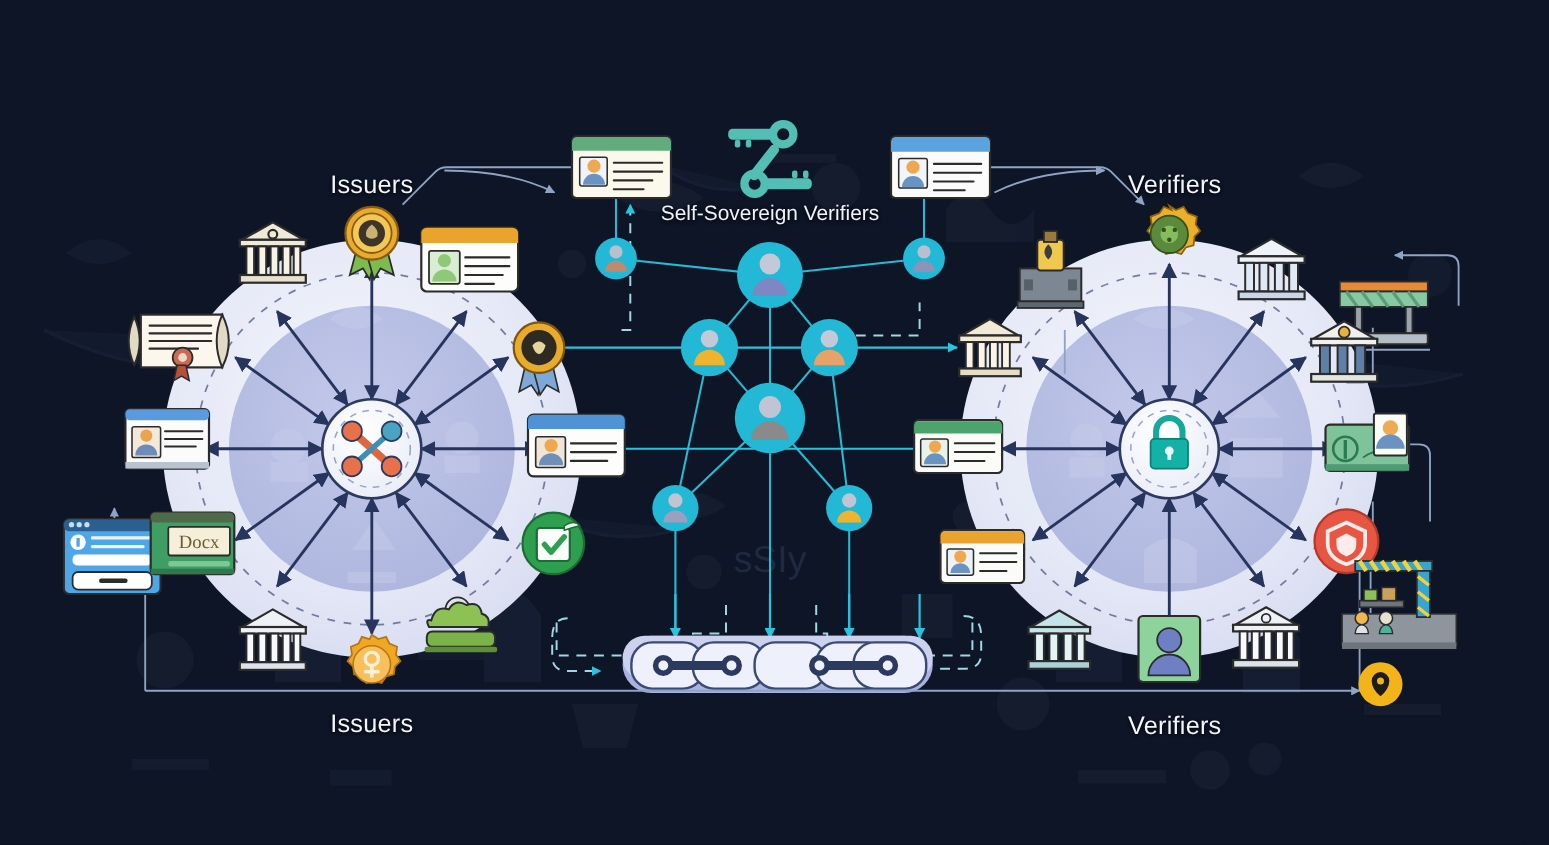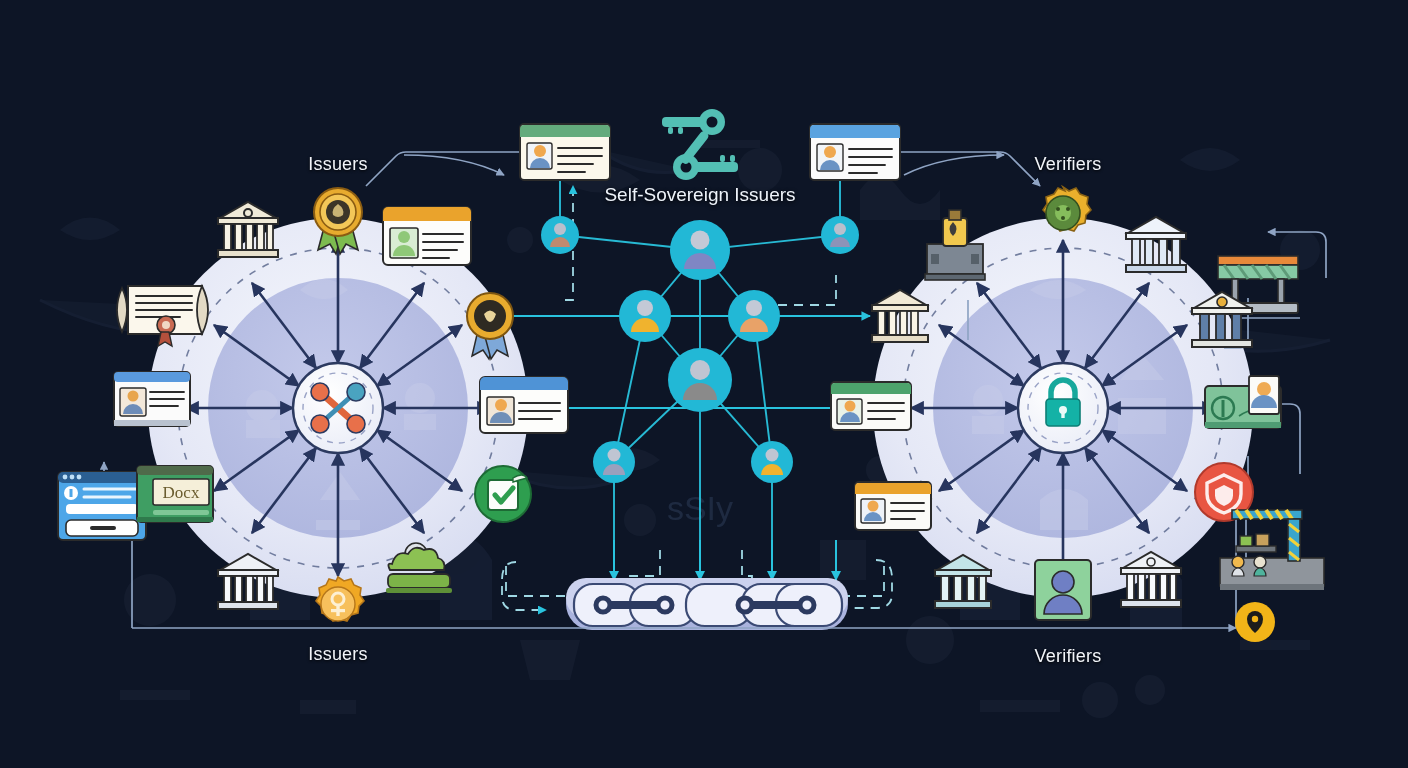--- a/index.html
+++ b/index.html
@@ -1,21 +1,21 @@
 <!DOCTYPE html>
 <html><head>
 <meta charset="utf-8">
 <style>
   html,body{margin:0;padding:0;background:#0b1220;}
   body{width:1408px;height:768px;overflow:hidden;
        font-family:"Liberation Sans","DejaVu Sans",sans-serif;}
   #stage{position:relative;width:1408px;height:768px;background:#0d1526;overflow:hidden;}
   svg{display:block;}
   #bg,#mid,#fg{position:absolute;left:0;top:0;width:1408px;height:768px;}
-  .lbl{position:absolute;color:#f2f5fa;font-size:18px;letter-spacing:.2px;
+  .lbl{position:absolute;color:#f2f5fa;font-size:23px;letter-spacing:.2px;
        white-space:nowrap;transform:translateX(-50%);text-shadow:0 1px 3px #000;}
   .title{position:absolute;color:#eef3fa;font-size:19px;white-space:nowrap;
          transform:translateX(-50%);text-shadow:0 1px 4px #000;}
   .wm{fill:#1a2336;}
   .wmtext{fill:#26344d;font-size:34px;font-family:"Liberation Sans",sans-serif;}
 </style>
 </head>
 <body>
 
 <div id="stage">
@@ -686,18 +686,18 @@
       <path d="M-35 18 a10 10 0 0 1 20 0z" fill="#6a93c4"></path>
       <g stroke="#2b2b2b" stroke-width="1.9" stroke-linecap="round">
         <line x1="-6" y1="-3" x2="37" y2="-3"></line>
           <line x1="-6" y1="5" x2="37" y2="5"></line>
         <line x1="-6" y1="13" x2="30" y2="13"></line>
           <line x1="-6" y1="21" x2="22" y2="21"></line>
       </g>
     </g>
   </svg>
 
-  <div class="title" style="left:700px;top:184px">Self-Sovereign Issuers</div>
+  <div class="title" style="left:700px;top:184px">Self-Sovereign Verifiers</div>
   <div class="lbl" style="left:338px;top:154px">Issuers</div>
   <div class="lbl" style="left:338px;top:644px">Issuers</div>
   <div class="lbl" style="left:1068px;top:154px">Verifiers</div>
   <div class="lbl" style="left:1068px;top:646px">Verifiers</div>
 </div>
 
 </body></html>

